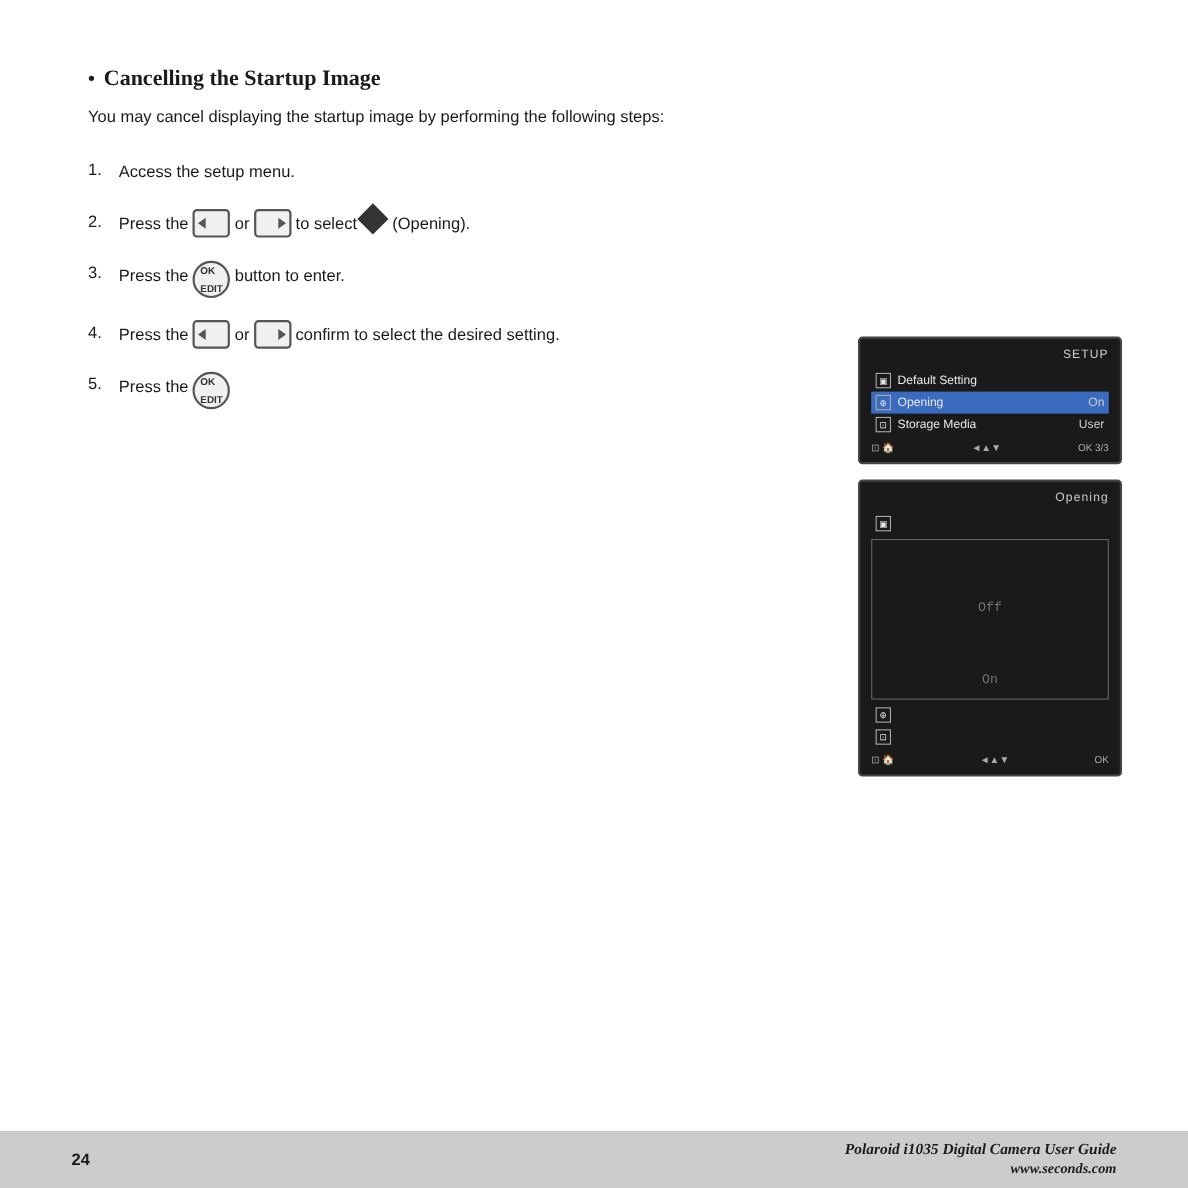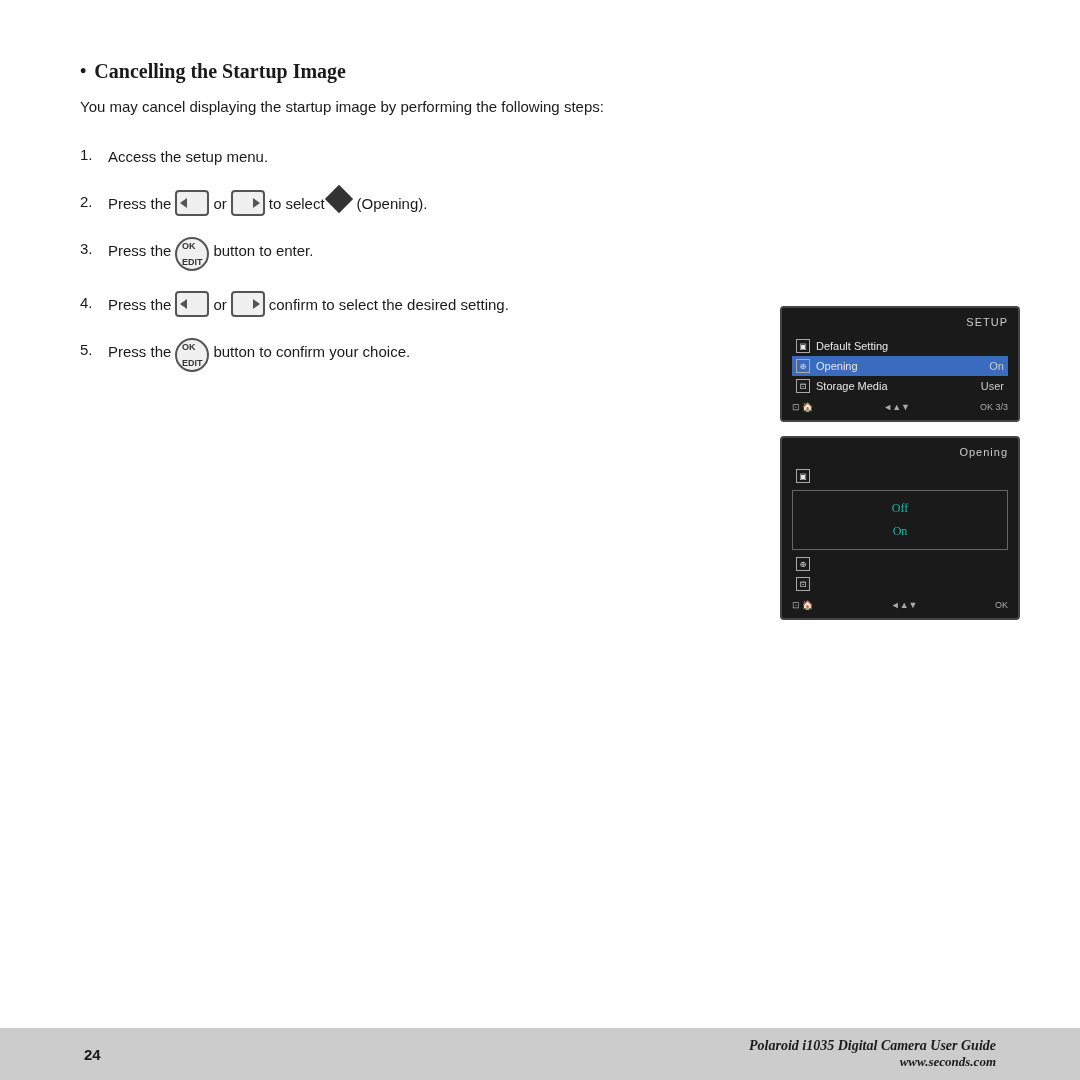--- a/index.html
+++ b/index.html
@@ -208,30 +208,31 @@
       border: 1px solid #666;
       margin: 4px 0;
       padding: 6px 8px;
       background: #1a1a1a;
     }
     .screen2-option {
       display: flex;
       justify-content: center;
       padding: 4px 0;
       font-size: 12px;
-      color: #14b8a6;
-      font-family: Liberation Serif, serif;
+      color: #737373;
+      font-family: Liberation Mono, monospace;
+      margin-top: 44px;
     }
     .page-footer {
       position: absolute;
       bottom: 0;
       left: 0;
       right: 0;
       background: #cccccc;
-      padding: 10px 84px;
+      padding: 10px 65px;
       display: flex;
       justify-content: space-between;
       align-items: center;
       margin-top: 21px;
     }
     .footer-page-num {
       font-family: Arial, Helvetica, sans-serif;
       font-size: 15px;
       font-weight: bold;
     }
@@ -307,21 +308,20 @@
           <span class="btn-nav-right"></span>
           <span>confirm to select the desired setting.</span>
         </div>
       </div>
 
       <div class="step">
         <span class="step-num">5.</span>
         <div class="step-content">
           <span>Press the</span>
           <span class="btn-ok">OK<br>EDIT</span>
-          <span>button to confirm your choice.</span>
         </div>
       </div>
 
     </div>
   </div>
 
   <div class="screens-area">
     <div class="screen">
       <div class="screen-header">SETUP</div>
       <div class="screen-row">

